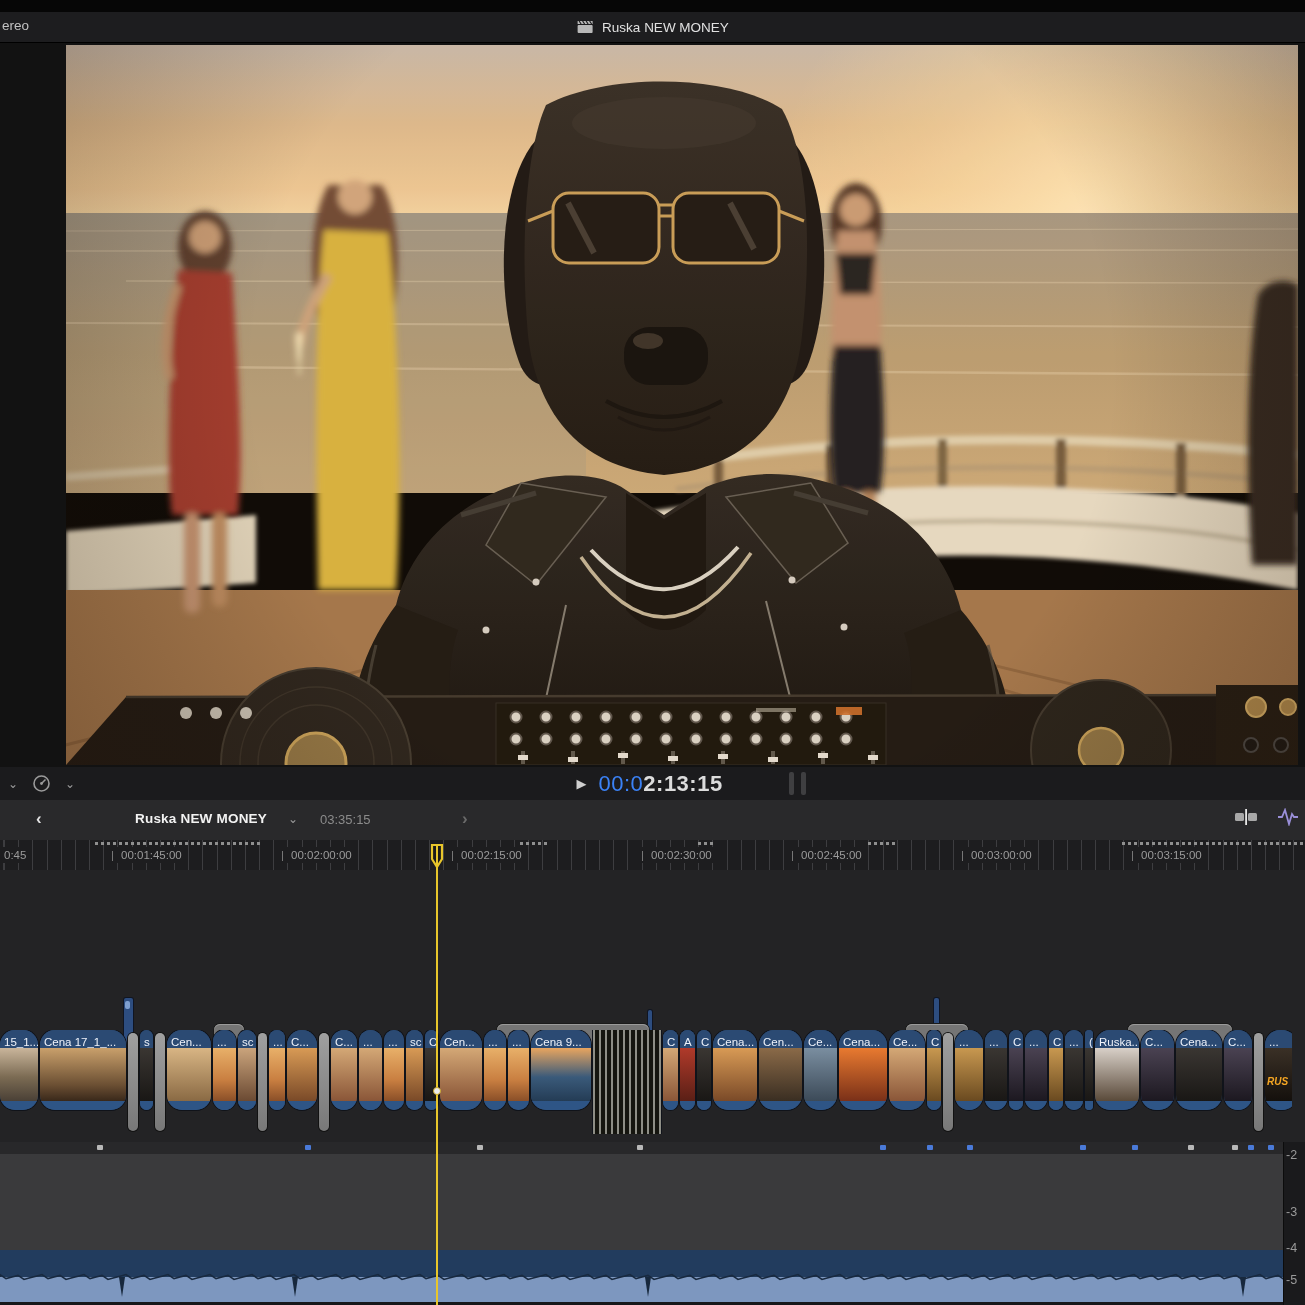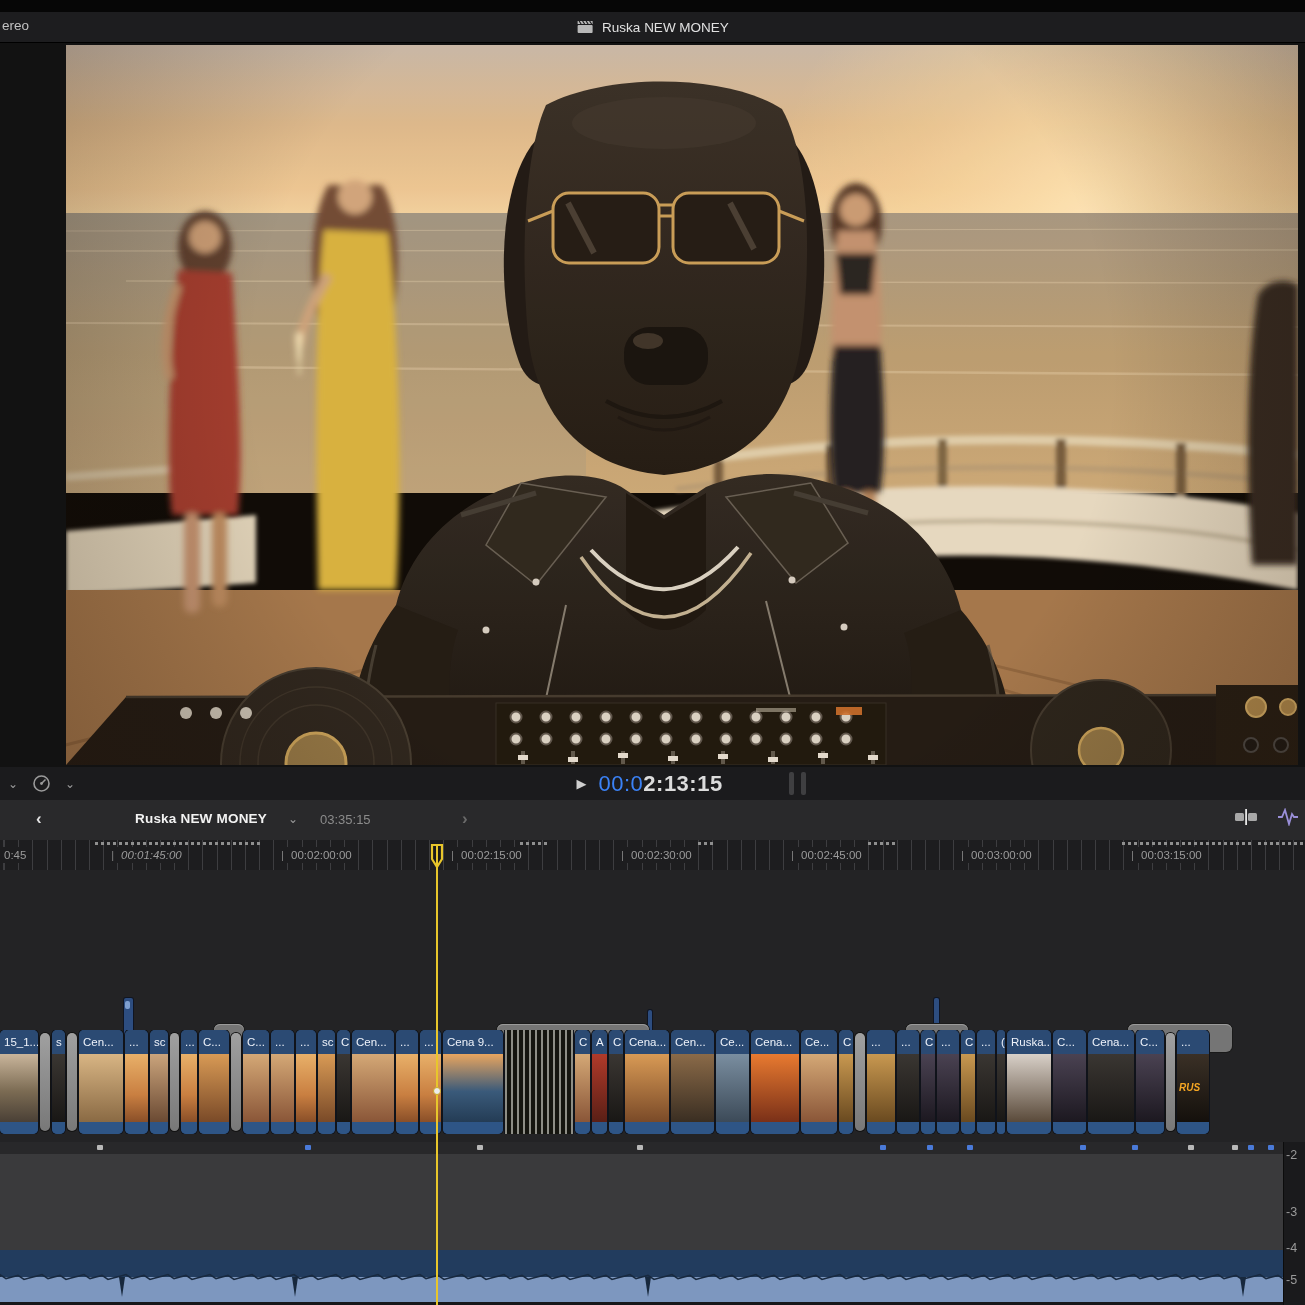--- a/index.html
+++ b/index.html
@@ -50,21 +50,21 @@
       background:repeating-linear-gradient(90deg,#8f8f8f 0 3px,transparent 3px 6px);}
 
   .tl-body{position:absolute;top:70px;left:0;width:100%;height:435px;}
   .conn{position:absolute;background:#2d4d80;border-radius:2px;box-shadow:0 0 0 1px #101522;}
   .conn .notch{position:absolute;left:1px;top:3px;width:5px;height:8px;border-radius:2px;background:#7e9fd0;}
 
   .clips-layer{position:absolute;top:160px;left:0;width:1292px;height:122px;}
   .group-bar{position:absolute;top:-6px;height:28px;background:#757575;border-radius:6px;
       box-shadow:inset 0 1px 0 #9a9a9a,0 0 0 1px #1a1a1a;z-index:0;}
   .clips-row{position:absolute;top:0;left:0;display:flex;gap:2px;width:1292px;overflow:hidden;align-items:flex-start;z-index:1;}
-  .clip{height:104px;border-radius:5px;overflow:hidden;display:flex;flex-direction:column;flex:0 0 auto;
+  .clip{height:80px;border-radius:15px;overflow:hidden;display:flex;flex-direction:column;flex:0 0 auto;
       background:#2b4a73;box-shadow:0 0 0 1px #10131a;}
   .clip-name{height:24px;line-height:24px;padding:0 4px;font-size:11.5px;color:#eef2fa;background:#2b4a73;
       white-space:nowrap;overflow:hidden;}
   .clip-thumb{height:68px;position:relative;}
   .clip-foot{height:12px;background:#2e5586;}
   .clip-tr{width:10px;height:98px;margin-top:3px;background:linear-gradient(180deg,#a0a0a0,#787878);
       border-radius:5px;flex:0 0 auto;box-shadow:0 0 0 1px #121212;z-index:2;}
   .clip-stripes{height:104px;flex:0 0 auto;
       background:repeating-linear-gradient(90deg,#8e8e86 0 2px,#15150f 2px 6px);box-shadow:0 0 0 1px #10131a;}
   .thumb-text{position:absolute;left:2px;top:28px;font-size:10px;font-weight:700;font-style:italic;color:#f5a623;}
@@ -389,44 +389,49 @@
     </div>
 
     <div class="ruler">
         <div class="render-seg" style="left: 95px; width: 165px;"></div>
         <div class="render-seg" style="left: 520px; width: 28px;"></div>
         <div class="render-seg" style="left: 698px; width: 18px;"></div>
         <div class="render-seg" style="left: 868px; width: 28px;"></div>
         <div class="render-seg" style="left: 1122px; width: 130px;"></div>
         <div class="render-seg" style="left: 1258px; width: 47px;"></div>
         <span class="ruler-label" style="left: 0px;">0:45</span>
-        <span class="ruler-label pipe" style="left: 107px; font-style: italic;">00:01:45:00</span>
+        <span class="ruler-label pipe" style="left: 107px;">00:01:45:00</span>
         <span class="ruler-label pipe" style="left: 277px;">00:02:00:00</span>
         <span class="ruler-label pipe" style="left: 447px;">00:02:15:00</span>
-        <span class="ruler-label pipe" style="left: 617px;">00:02:30:00</span>
+        <span class="ruler-label pipe" style="left: 637px;">00:02:30:00</span>
         <span class="ruler-label pipe" style="left: 787px;">00:02:45:00</span>
         <span class="ruler-label pipe" style="left: 957px;">00:03:00:00</span>
         <span class="ruler-label pipe" style="left: 1127px;">00:03:15:00</span>
       </div>
 
     <div class="tl-body">
         <div class="conn" style="left: 934px; top: 128px; width: 5px; height: 107px;"></div>
         <div class="conn" style="left: 648px; top: 140px; width: 4px; height: 95px;"></div>
         <div class="conn" style="left: 124px; top: 128px; width: 9px; height: 88px;">
           <i class="notch"></i>
         </div>
       <div class="clips-layer">
         <div class="group-bar" style="left: 214px; width: 30px;"></div>
           <div class="group-bar" style="left: 497px; width: 152px;"></div>
           <div class="group-bar" style="left: 906px; width: 62px;"></div>
           <div class="group-bar" style="left: 1128px; width: 104px;"></div>
           <div class="clips-row">
             <div class="clip" style="width: 38px;">
               <div class="clip-name">15_1...</div>
               <div class="clip-thumb t-mountain"></div>
+              <div class="clip-foot"></div>
+            </div>
+            <div class="clip" style="width: 86px;">
+              <div class="clip-name">Cena 17_1_...</div>
+              <div class="clip-thumb t-deckdog"></div>
               <div class="clip-foot"></div>
             </div>
             <div class="clip-tr" style="width: 10px;"></div>
             <div class="clip" style="width: 13px;">
               <div class="clip-name">s</div>
               <div class="clip-thumb t-dark"></div>
               <div class="clip-foot"></div>
             </div>
             <div class="clip-tr" style="width: 10px;"></div>
             <div class="clip" style="width: 44px;">

